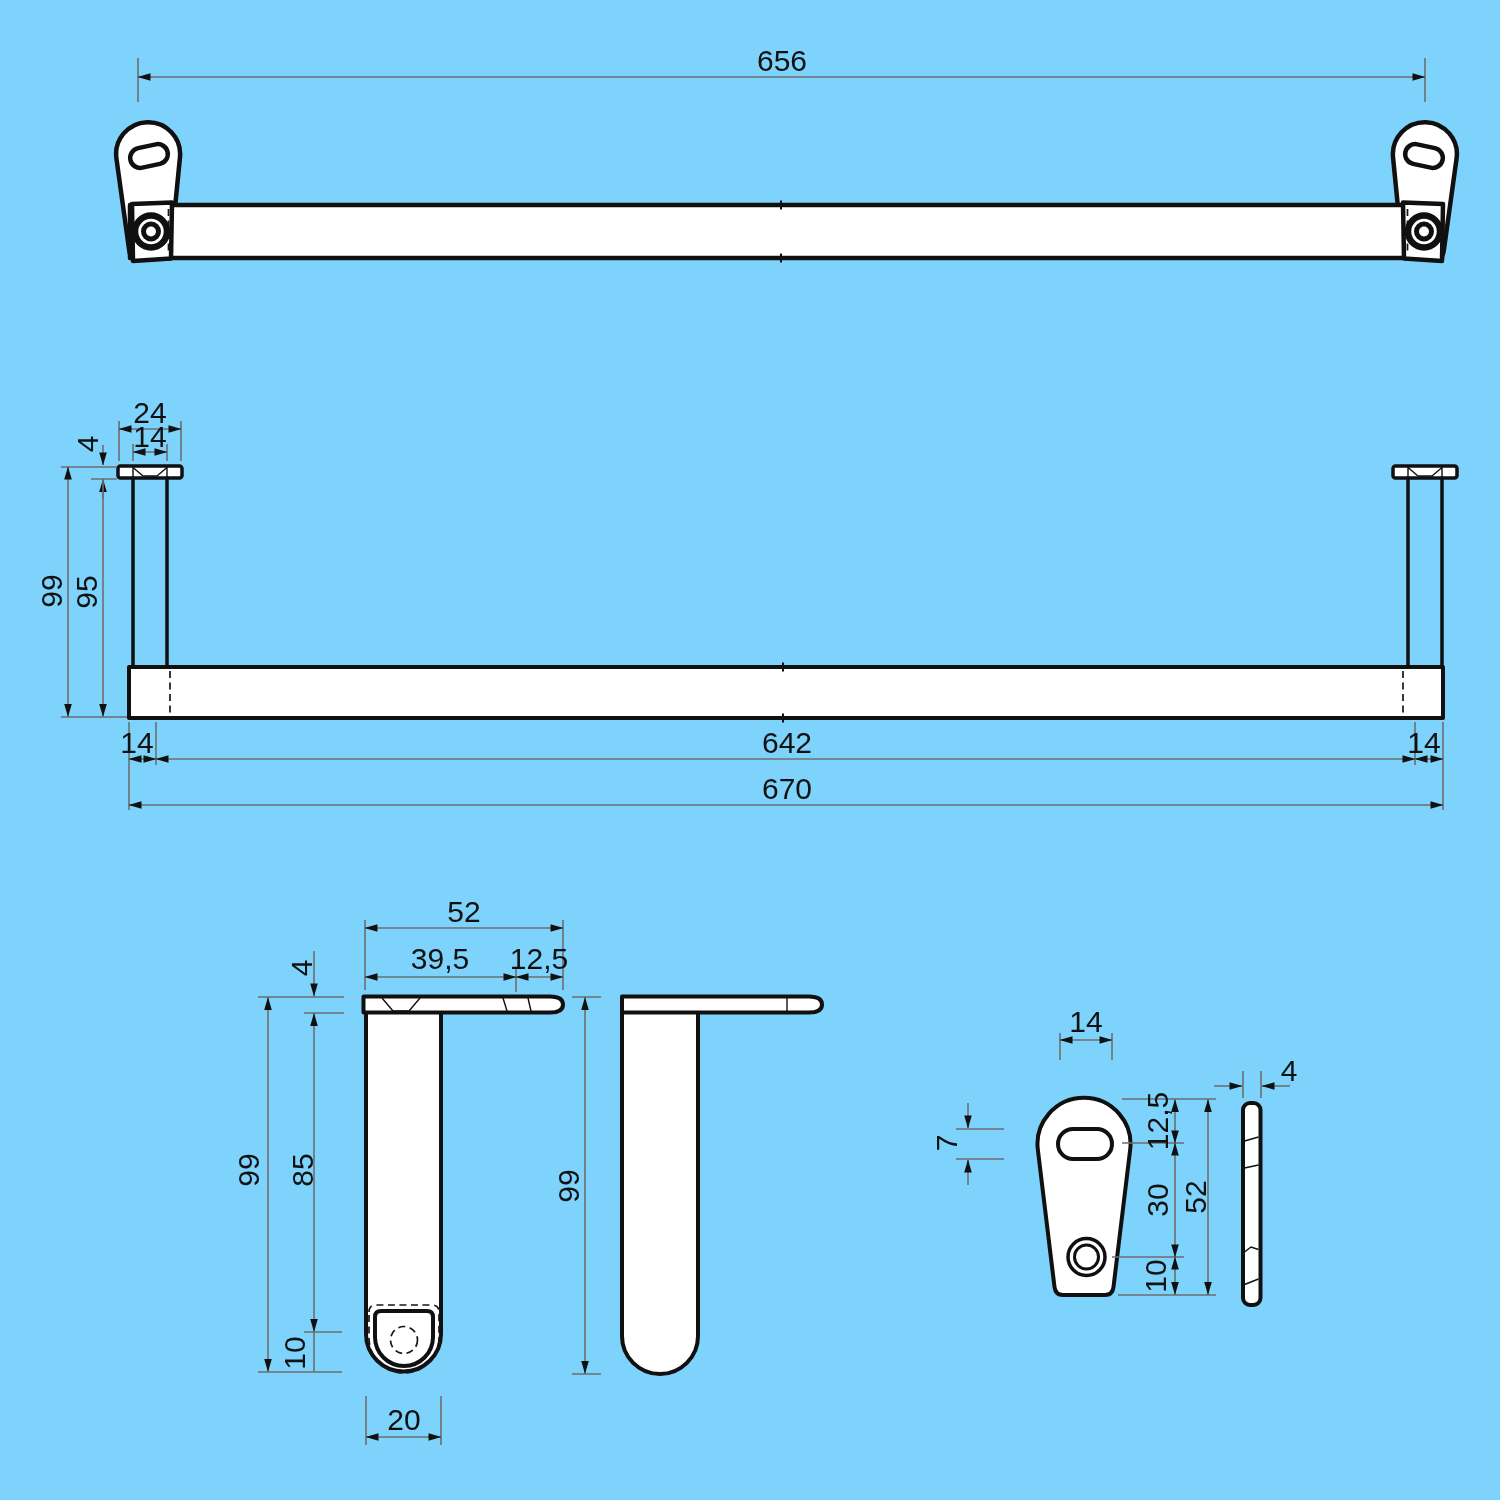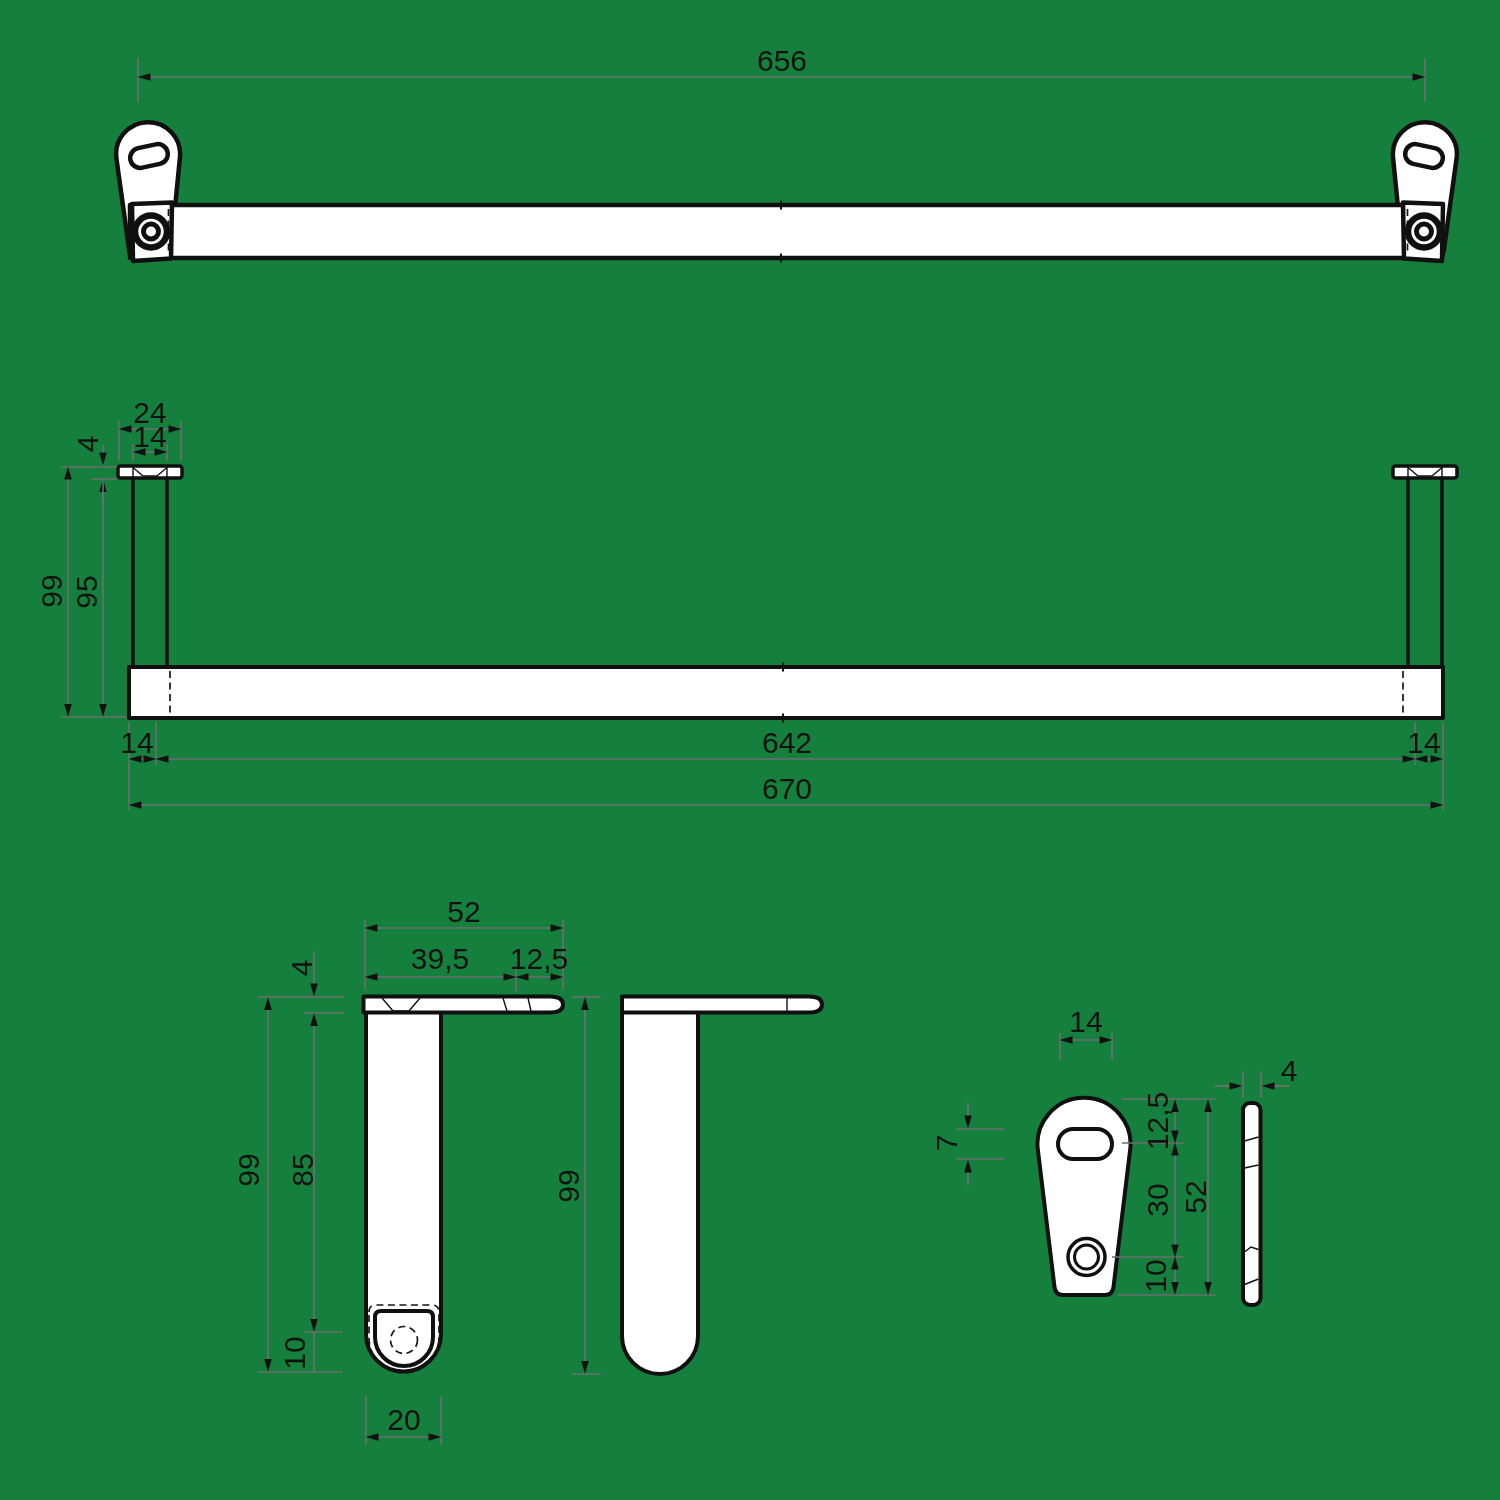--- a/index.html
+++ b/index.html
@@ -1,16 +1,16 @@
 <!DOCTYPE html>
 <html><head>
 <meta charset="utf-8">
 <style>
   html,body{margin:0;padding:0;background:#fff;}
-  .stage{position:relative;width:1500px;height:1500px;background:#15803d;overflow:hidden;}
+  .stage{position:relative;width:1500px;height:1500px;background:#7dd3fc;overflow:hidden;}
   svg{display:block;}
   .obj{fill:#fff;stroke:#101010;stroke-width:4;stroke-linejoin:round;stroke-linecap:round;}
   .obj5{fill:#fff;stroke:#101010;stroke-width:4.5;stroke-linejoin:round;stroke-linecap:round;}
   .oln{fill:none;stroke:#101010;stroke-width:4;stroke-linejoin:round;stroke-linecap:round;}
   .oln35{fill:none;stroke:#101010;stroke-width:3.5;stroke-linecap:round;}
   .fine{fill:none;stroke:#101010;stroke-width:1.4;}
   .hid{fill:none;stroke:#161616;stroke-width:1.7;stroke-dasharray:7 4.5;}
   .dim{fill:none;stroke:#6e6e6e;stroke-width:1.6;}
   .tick{fill:none;stroke:#101010;stroke-width:2;}
   .dimtext{font-family:"Liberation Sans",sans-serif;font-size:30px;fill:#111;text-anchor:middle;}

